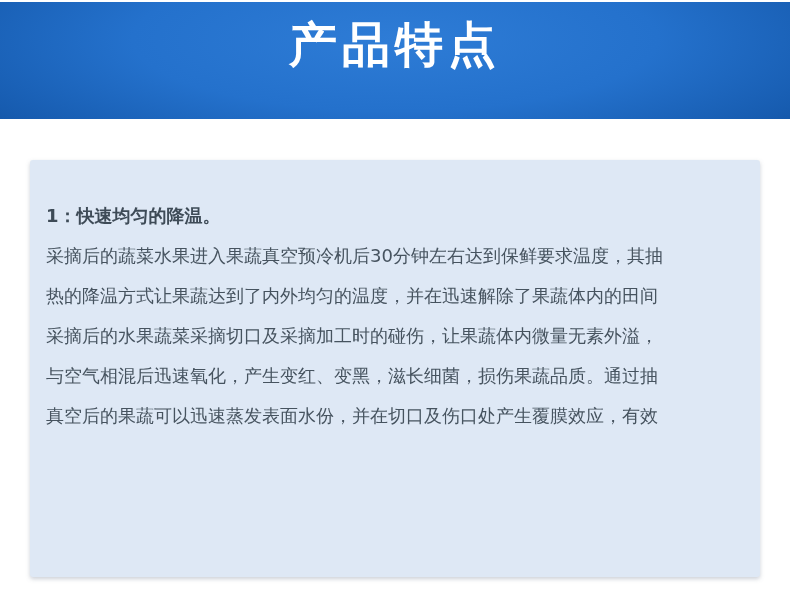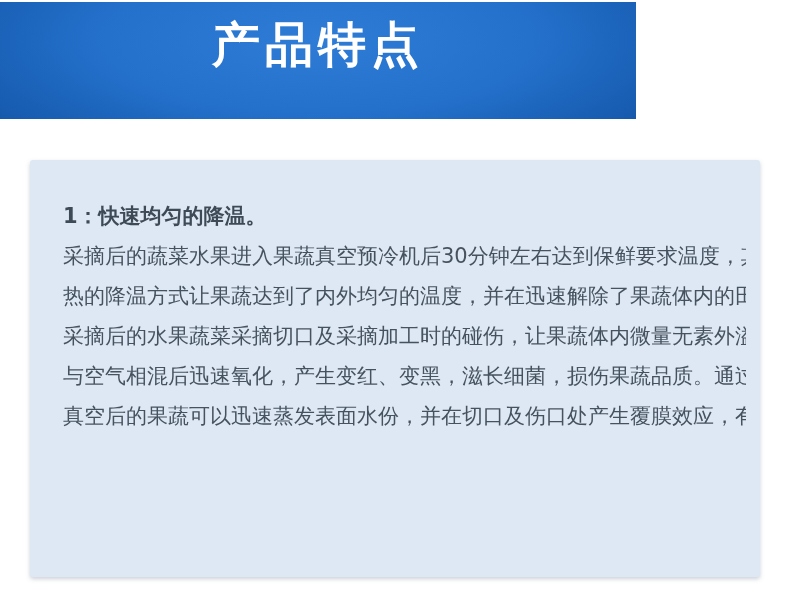--- a/index.html
+++ b/index.html
@@ -6,21 +6,21 @@
   html, body {
     width: 790px; height: 616px;
     background: #ffffff;
     font-family: "DejaVu Sans", "Liberation Sans", sans-serif;
     overflow: hidden;
     position: relative;
   }
   .banner {
     position: absolute;
     left: 0; top: 2px;
-    width: 636px; height: 117px;
+    width: 790px; height: 117px;
     background: radial-gradient(ellipse 95% 175% at 50% 32%,
       #2e7cd6 0%, #2471cc 35%, #175cb0 62%, #0a4385 90%, #063c78 100%);
   }
   .banner-title {
     margin-top: 13px;
     text-align: center;
     font-size: 48px;
     line-height: 58px;
     font-weight: 800;
     letter-spacing: 5px;
@@ -39,25 +39,24 @@
     left: 30px; top: 160px;
     width: 730px; height: 417px;
     background: #dee8f5;
     border-radius: 3px;
     box-shadow: 0 2px 4px rgba(110, 120, 140, 0.35);
     padding: 36px 14px 0 16px;
   }
   .line {
     height: 40px;
     line-height: 40px;
-    font-size: 21px;
+    font-size: 18px;
     color: #46535f;
     white-space: nowrap;
     overflow: hidden;
-    margin-left: 17px;
   }
   .line.heading {
     font-weight: 700;
     color: #3e4b57;
   }
 </style>
 </head>
 <body>
 
 <div class="banner">

